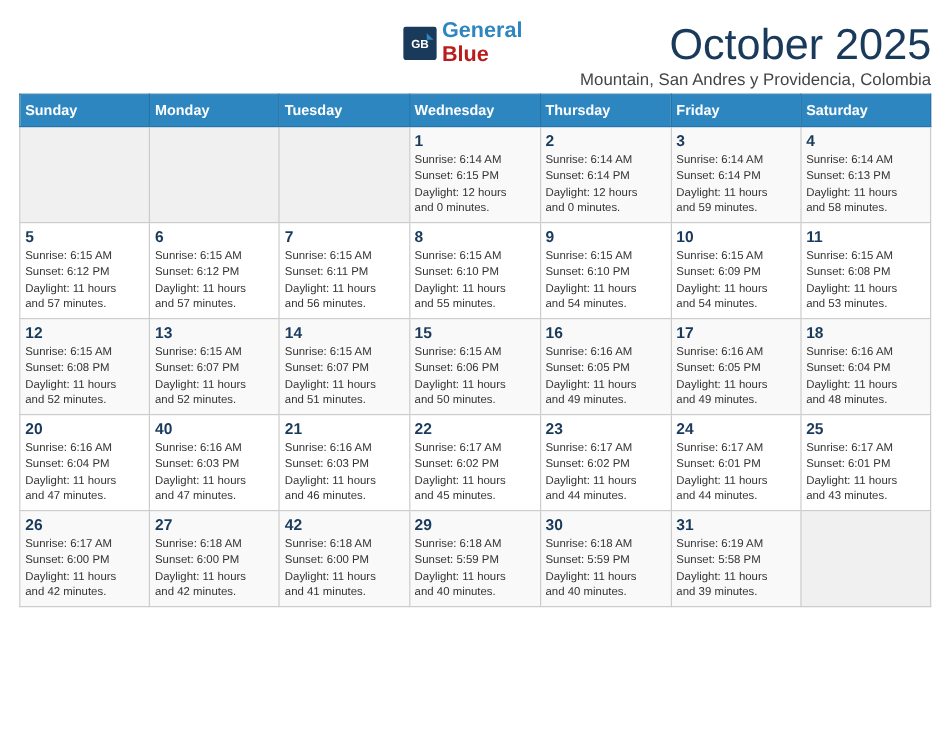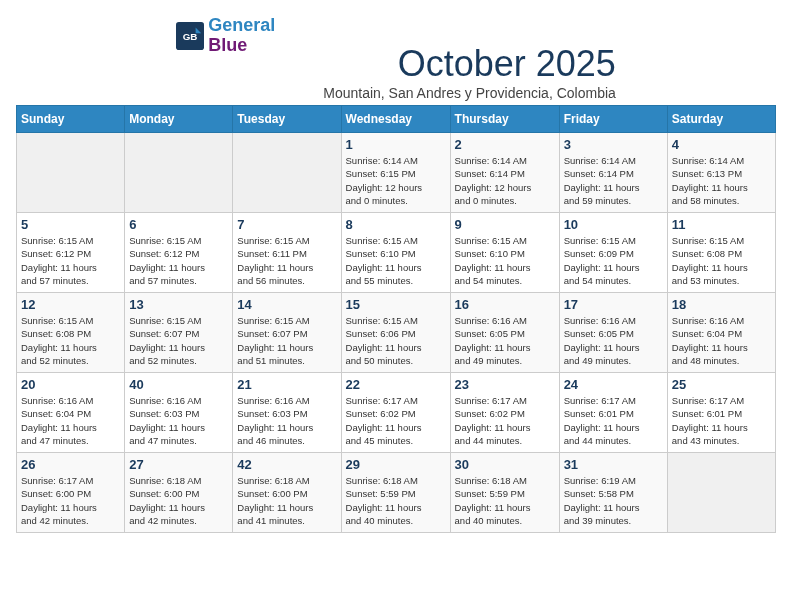--- a/index.html
+++ b/index.html
@@ -6,21 +6,21 @@
     body {
       font-family: Arial, sans-serif;
       background: #fff;
       width: 792px;
       min-height: 612px;
       padding: 16px;
     }
     .header {
       display: flex;
       align-items: flex-start;
-      justify-content: center;
+      justify-content: flex-end;
       margin-bottom: 4px;
       gap: 48px;
     }
     .logo {
       display: flex;
       align-items: center;
     }
     .logo-text {
       font-size: 18px;
       font-weight: bold;
@@ -30,21 +30,20 @@
     .logo-text span {
       color: #2e86c1;
     }
     .logo-icon {
       width: 28px;
       height: 28px;
       margin-right: 4px;
     }
     .title-section {
       text-align: right;
-      margin-top: 27px;
     }
     .month-title {
       font-size: 36px;
       color: #1a3a5c;
       font-weight: normal;
     }
     .location {
       font-size: 14px;
       color: #444;
     }
@@ -96,21 +95,21 @@
 
 <div class="header">
   <div class="logo">
     <svg class="logo-icon" viewBox="0 0 40 40">
       <rect width="40" height="40" rx="4" fill="#1a3a5c"></rect>
       <text x="20" y="26" text-anchor="middle" fill="white" font-size="14" font-weight="bold">GB</text>
       <polygon points="28,8 36,16 28,16" fill="#2e86c1"></polygon>
     </svg>
     <div class="logo-text">
       <div><span>General</span></div>
-      <div style="color:#701a75;">Blue</div>
+      <div style="color:#b91c1c;">Blue</div>
     </div>
   </div>
   <div class="title-section">
     <div class="month-title">October 2025</div>
     <div class="location">Mountain, San Andres y Providencia, Colombia</div>
   </div>
 </div>
 
 <table>
   <thead>

